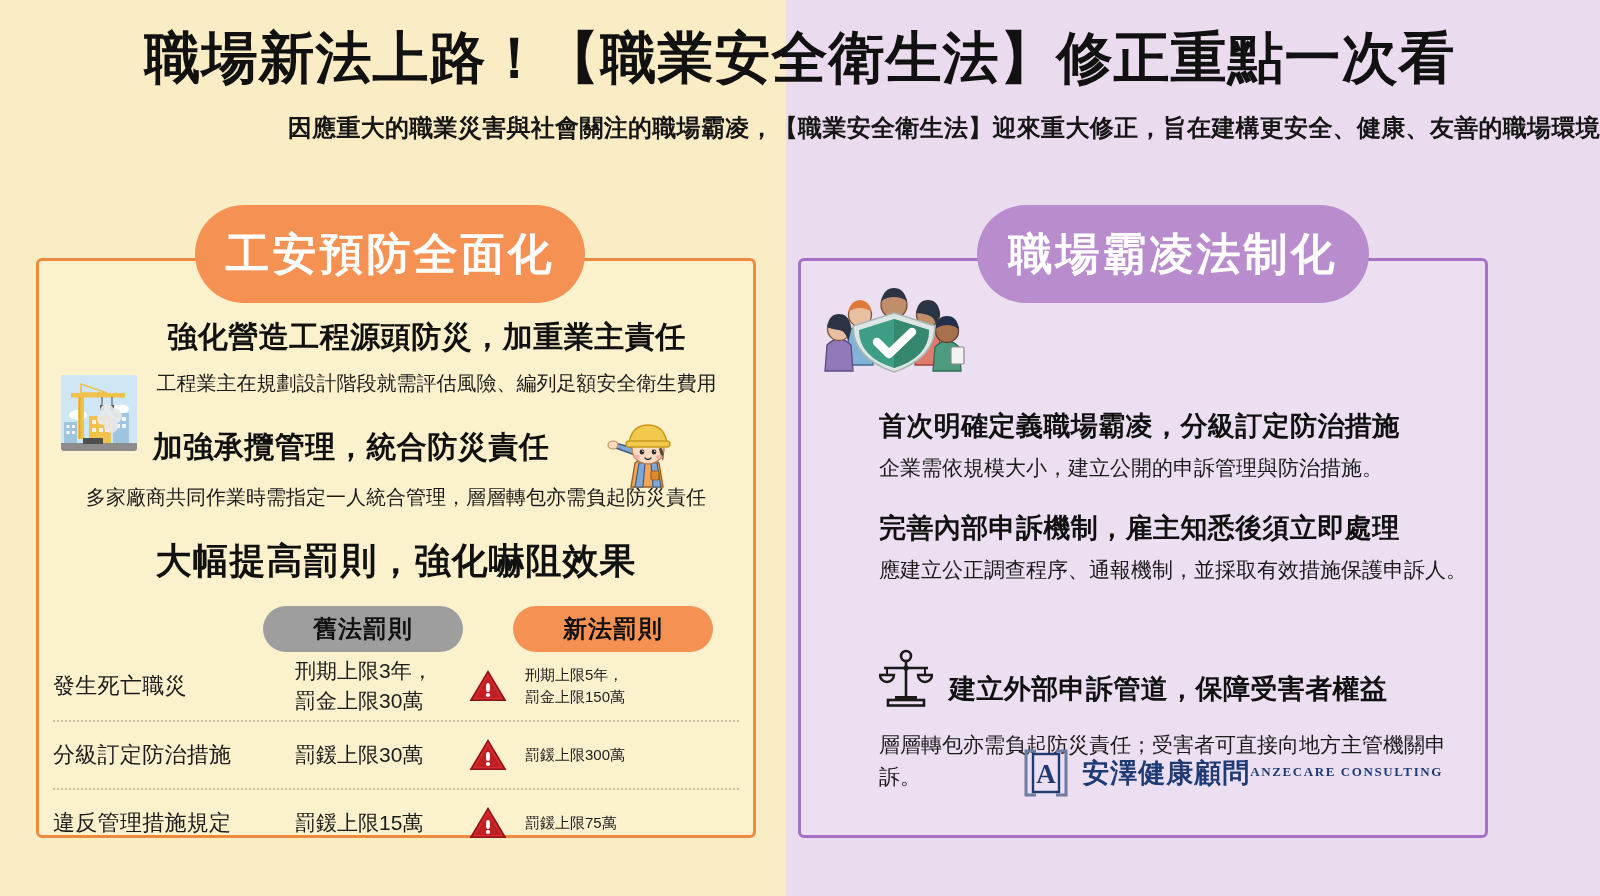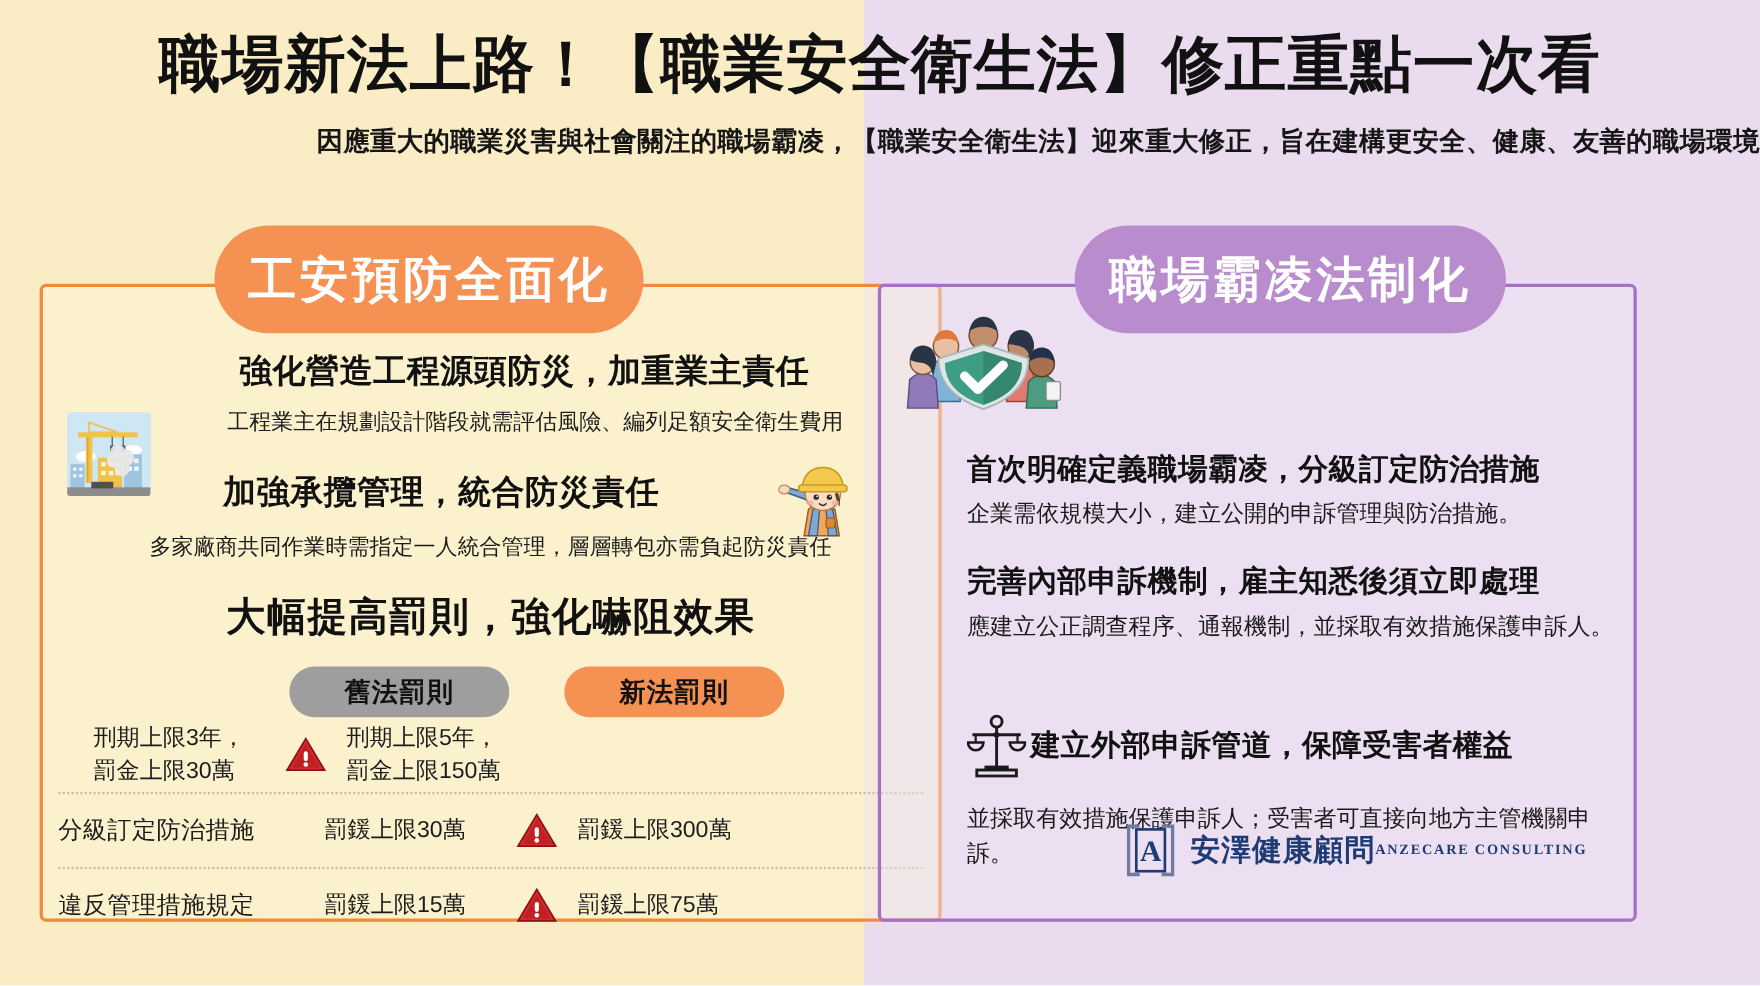--- a/index.html
+++ b/index.html
@@ -31,21 +31,21 @@
     font-size: 24px;
     font-weight: 700;
     color: #161616;
     margin-top: 22px;
     letter-spacing: 0.3px;
     white-space: nowrap;
   }
 
   
   .panel { position: absolute; border-radius: 6px; }
-  #panel-left  { left: 36px;  top: 258px; width: 820px; height: 580px;
+  #panel-left  { left: 36px;  top: 258px; width: 720px; height: 580px;
                  border: 3px solid #ED8A3C; background: rgba(253,244,211,0.55); }
   #panel-right { left: 798px; top: 258px; width: 690px; height: 580px;
                  border: 3px solid #A571C4; background: rgba(238,226,243,0.45); }
 
   .pill-heading {
     position: absolute;
     top: -56px;
     height: 98px;
     border-radius: 52px;
     display: flex; align-items: center; justify-content: center;
@@ -110,39 +110,39 @@
   .pcat {
     width: 210px; flex: 0 0 210px; font-size: 22px; color: #1b1b1b;
     white-space: nowrap; letter-spacing: 0.3px;
   }
   .pold {
     width: 200px; flex: 0 0 200px; font-size: 21px; color: #1b1b1b;
     line-height: 1.45; text-align: left; padding-left: 32px;
   }
   .pwarn { width: 50px; flex: 0 0 50px; display: flex; justify-content: center; }
   .pnew {
-    width: 220px; flex: 0 0 220px; font-size: 21px; color: #1b1b1b;
+    width: 220px; flex: 0 0 220px; font-size: 15px; color: #1b1b1b;
     line-height: 1.45; text-align: left; padding-left: 12px;
   }
 
   
   .rp-inner { position: relative; width: 100%; height: 100%; padding: 12px 24px 0 24px; }
   .shield-icon { position: absolute; left: 18px; top: 8px; width: 150px; height: 104px; }
 
   .rblock { margin-top: 0; }
   .r-head {
     font-size: 27px; font-weight: 900; color: #111; letter-spacing: 0.4px;
     white-space: nowrap; line-height: 1.3;
   }
   .r-sub { font-size: 21px; color: #1b1b1b; line-height: 1.5; margin-top: 8px; }
 
   #rb1 { position: absolute; left: 78px; top: 148px; width: 600px; }
   #rb2 { position: absolute; left: 78px; top: 250px; width: 600px; }
   #rb3 { position: absolute; left: 78px; top: 388px; width: 600px; }
-  #rb3 .r-head-row { display: flex; align-items: center; gap: 4px; }
+  #rb3 .r-head-row { display: flex; align-items: flex-end; gap: 16px; }
   .scales-icon { width: 54px; height: 58px; flex: 0 0 54px; }
   #rb3 .r-sub { margin-top: 22px; }
 
   
   #logo {
     position: absolute; right: 42px; bottom: 36px;
     display: flex; align-items: center; gap: 10px;
   }
   .logo-mark { width: 52px; height: 52px; flex: 0 0 52px; }
   .logo-text { display: flex; flex-direction: row; line-height: 1; }
@@ -260,20 +260,21 @@
 
       <div class="ptable">
         <div class="ptable-head">
           <div class="th-spacer"></div>
           <div class="th-pill th-old">舊法罰則</div>
           <div class="th-gap"></div>
           <div class="th-pill th-new">新法罰則</div>
         </div>
 
         <div class="prow">
+          <div class="pcat">發生死亡職災</div>
           <div class="pold">
             <div>刑期上限3年，</div>
             <div>罰金上限30萬</div>
           </div>
           <div class="pwarn">
             <svg viewBox="0 0 40 36" width="40" height="36" aria-hidden="true">
               <path d="M20 2 L38.5 33 L1.5 33 Z" fill="#8E1216"></path>
               <path d="M20 5 L35.6 31.4 L4.4 31.4 Z" fill="#D42A2E"></path>
               <path d="M20 8.5 L32.6 30 L7.4 30 Z" fill="#C01F24"></path>
               <rect x="18.1" y="15" width="3.8" height="9" rx="1.9" fill="#ffffff"></rect>
@@ -378,21 +379,21 @@
               <line x1="8" y1="19" x2="8" y2="26" stroke="#1a1a1a" stroke-width="2"></line>
               <line x1="46" y1="19" x2="46" y2="26" stroke="#1a1a1a" stroke-width="2"></line>
               <path d="M1 26 L15 26 A7 7 0 0 1 1 26 Z" fill="none" stroke="#1a1a1a" stroke-width="2.4"></path>
               <path d="M39 26 L53 26 A7 7 0 0 1 39 26 Z" fill="none" stroke="#1a1a1a" stroke-width="2.4"></path>
               <rect x="16" y="47" width="22" height="4" fill="#1a1a1a"></rect>
               <rect x="9" y="51" width="36" height="5.5" fill="none" stroke="#1a1a1a" stroke-width="2.6"></rect>
             </svg>
           </span>
           <span class="r-head">建立外部申訴管道，保障受害者權益</span>
         </div>
-        <div class="r-sub">並採取有效措施保護申訴人；受害者可直接向地方主管機關申訴。</div>
+        <div class="r-sub">層層轉包亦需負起防災責任；受害者可直接向地方主管機關申訴。</div>
       </div>
 
       <div id="logo">
         <span class="logo-mark">
           <svg viewBox="0 0 52 52" width="52" height="52" aria-hidden="true">
             <path d="M16 4 L6 4 L6 48 L16 48" fill="none" stroke="#6F7BA0" stroke-width="3"></path>
             <path d="M36 4 L46 4 L46 48 L36 48" fill="none" stroke="#6F7BA0" stroke-width="3"></path>
             <rect x="13" y="7" width="26" height="38" fill="none" stroke="#1F3B73" stroke-width="2.4"></rect>
             <text x="26" y="36" font-family="Liberation Serif, serif" font-size="27" font-weight="700" fill="#1F3B73" text-anchor="middle">A</text>
           </svg>

